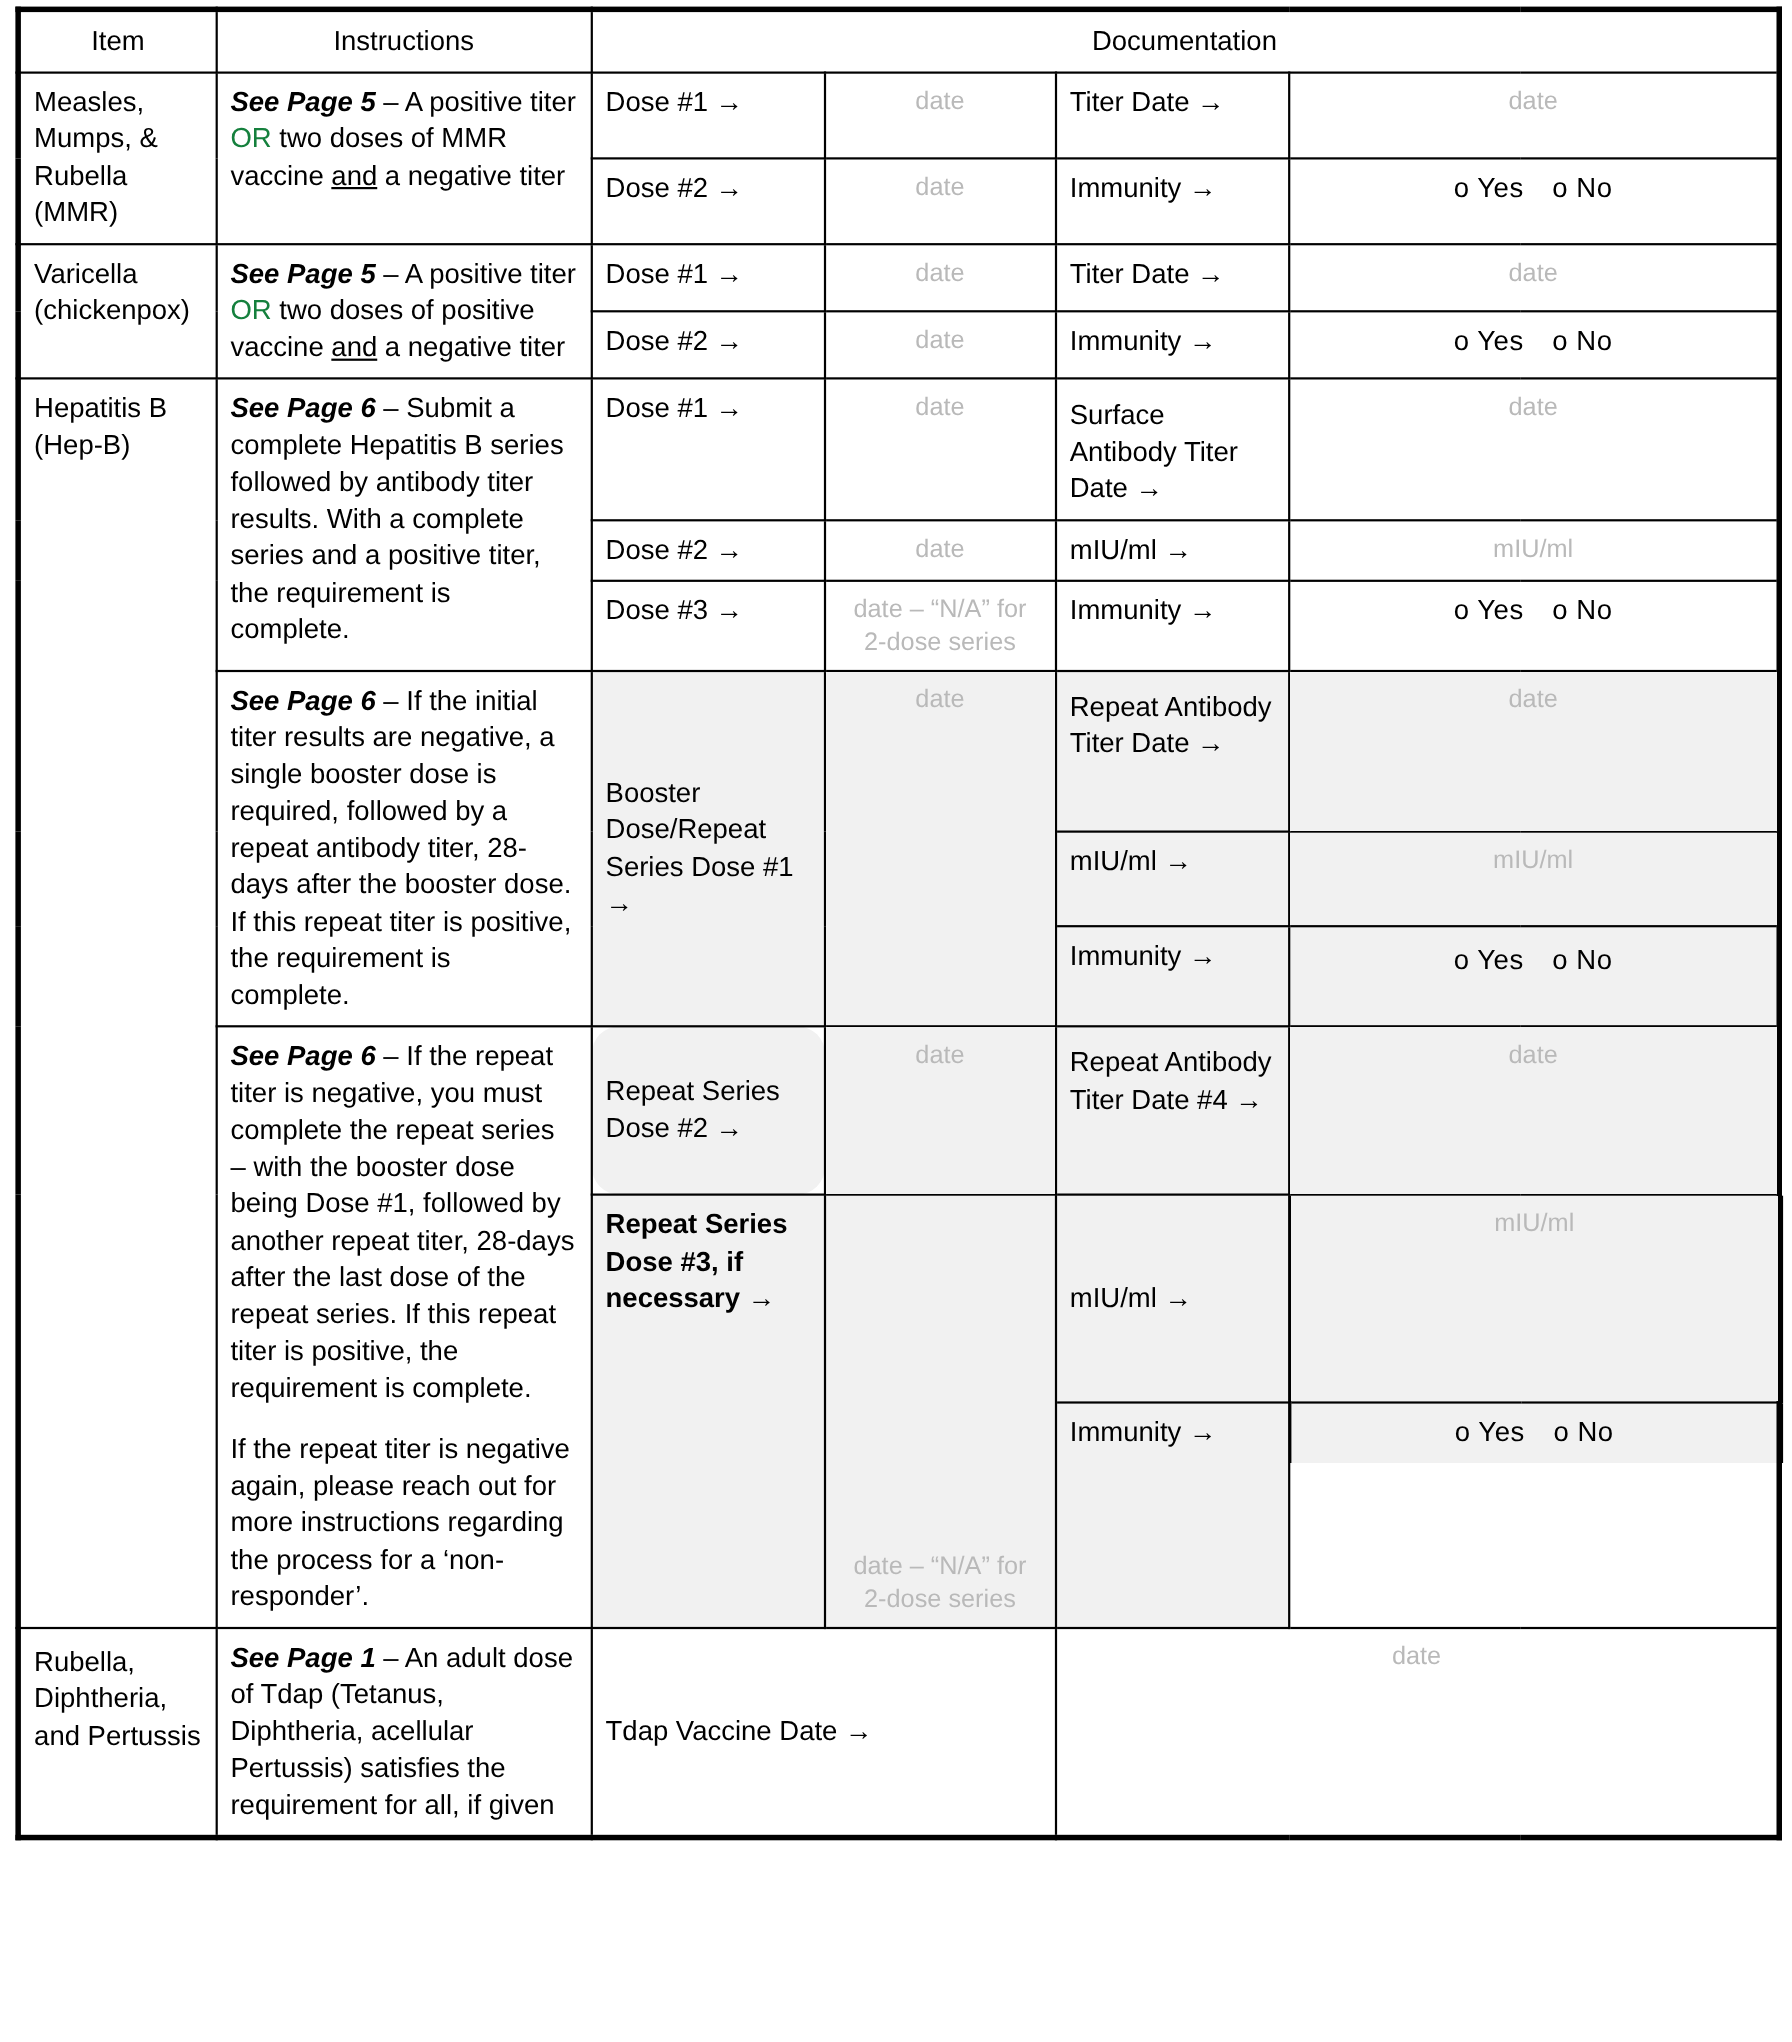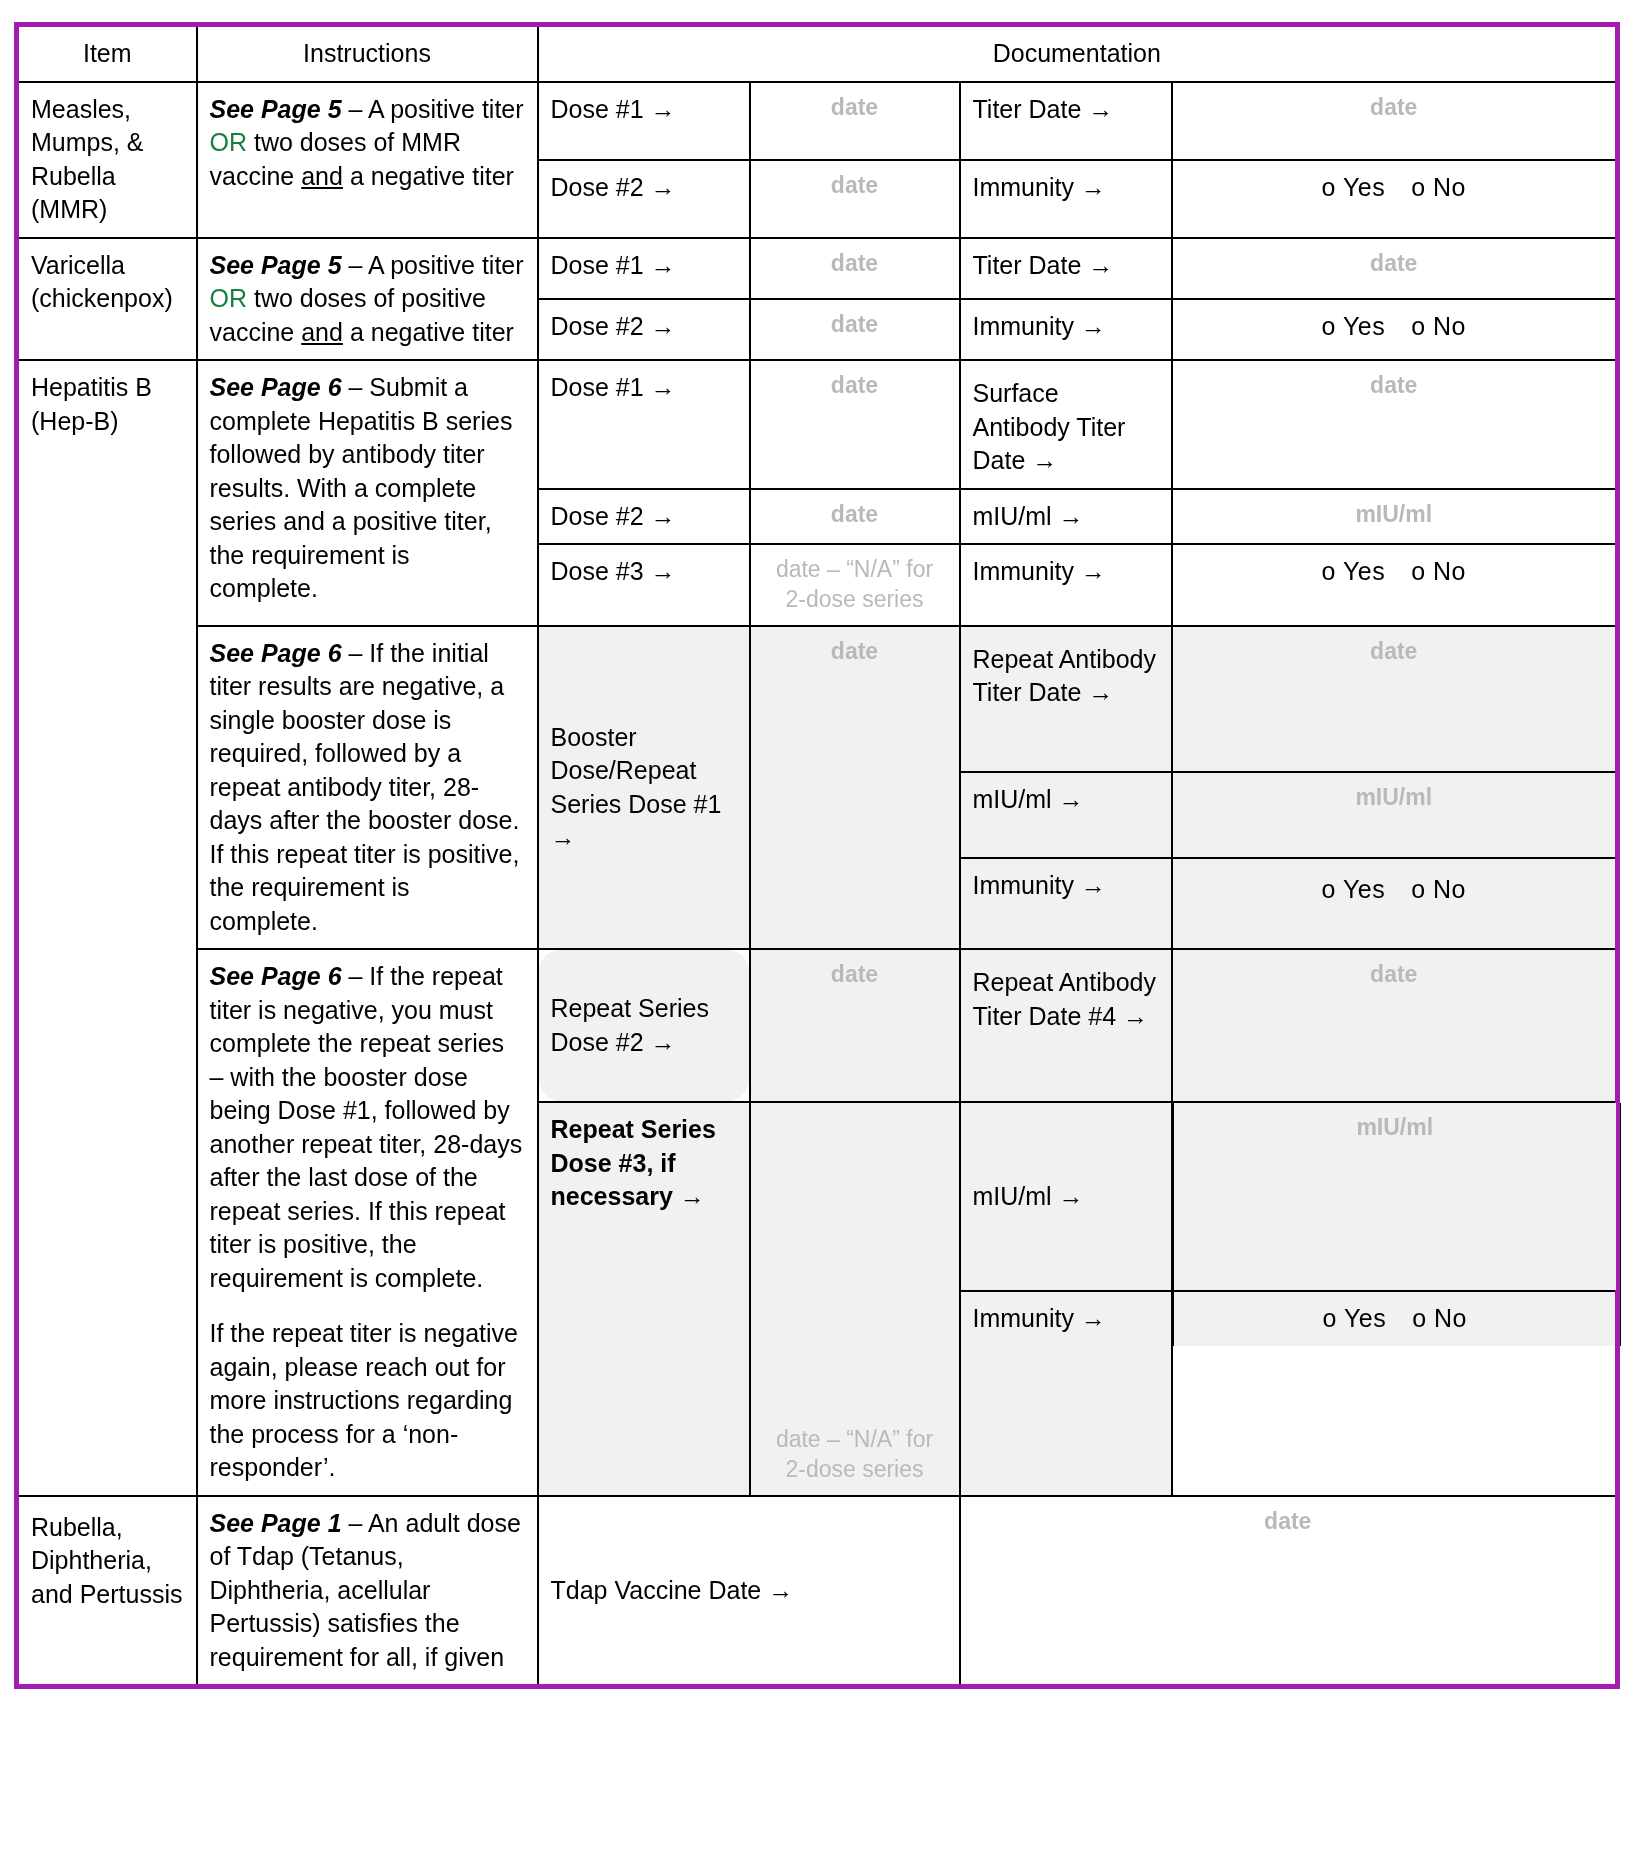--- a/index.html
+++ b/index.html
@@ -29,22 +29,21 @@
     vertical-align: top;
     padding: 10px 12px;
     font-size: 25px;
     line-height: 1.34;
     font-weight: 400;
     box-sizing: border-box;
     border: 2px solid #000;
   }
   
   .tbl-outer {
-    border: 5px solid #a21caf;
-    margin-top: 16px;
+    border: 5px solid #000000;
   }
   .hv-b { border-bottom-width: 5px; }
   .hv-l { border-left-width: 5px; }
   .hv-r { border-right-width: 5px; }
 
   th.colhead {
     text-align: center;
     font-weight: bold;
     font-size: 27px;
     padding: 8px 6px 10px 6px;
@@ -82,21 +81,21 @@
     color: #b9b9b9;
     font-size: 23px;
     text-align: center;
     line-height: 1.3;
   }
   .fill-cell {
     position: relative;
     vertical-align: bottom;
     text-align: center;
   }
-  .fill-cell .ph { padding-bottom: 2px; font-weight: bold; }
+  .fill-cell .ph { padding-bottom: 2px; }
 
   .yesno {
     text-align: center;
     vertical-align: middle;
     font-size: 25px;
     letter-spacing: 0.5px;
   }
   .yesno span.opt { display: inline-block; }
   .yesno span.gap { display: inline-block; width: 26px; }
 

